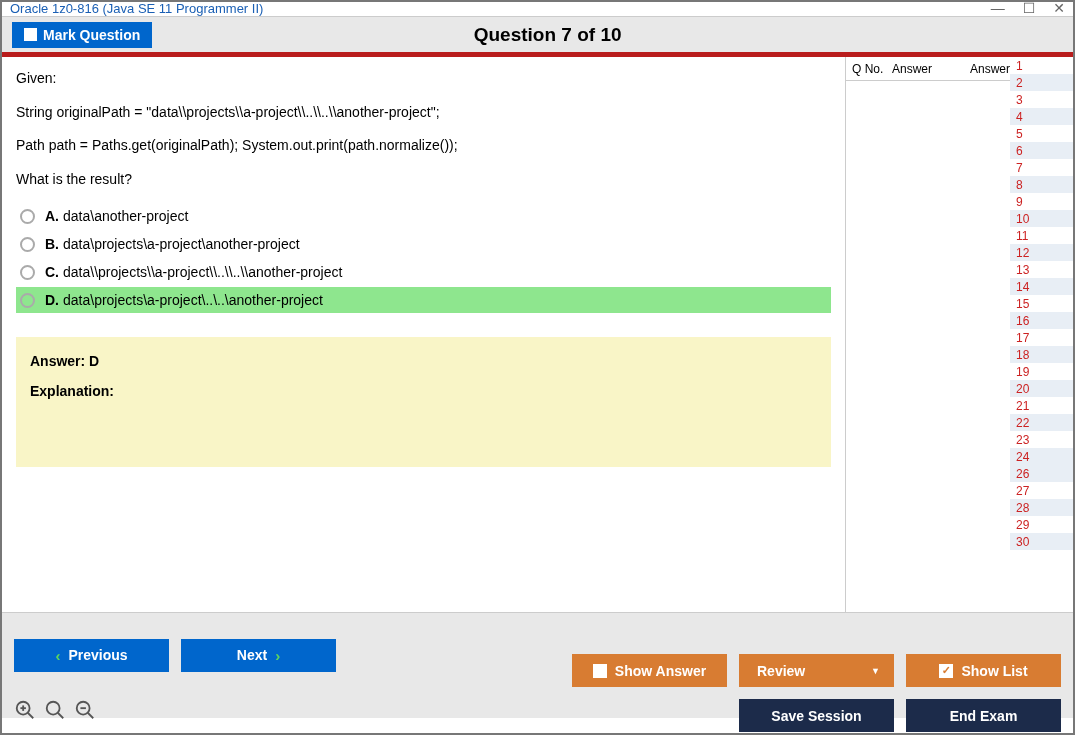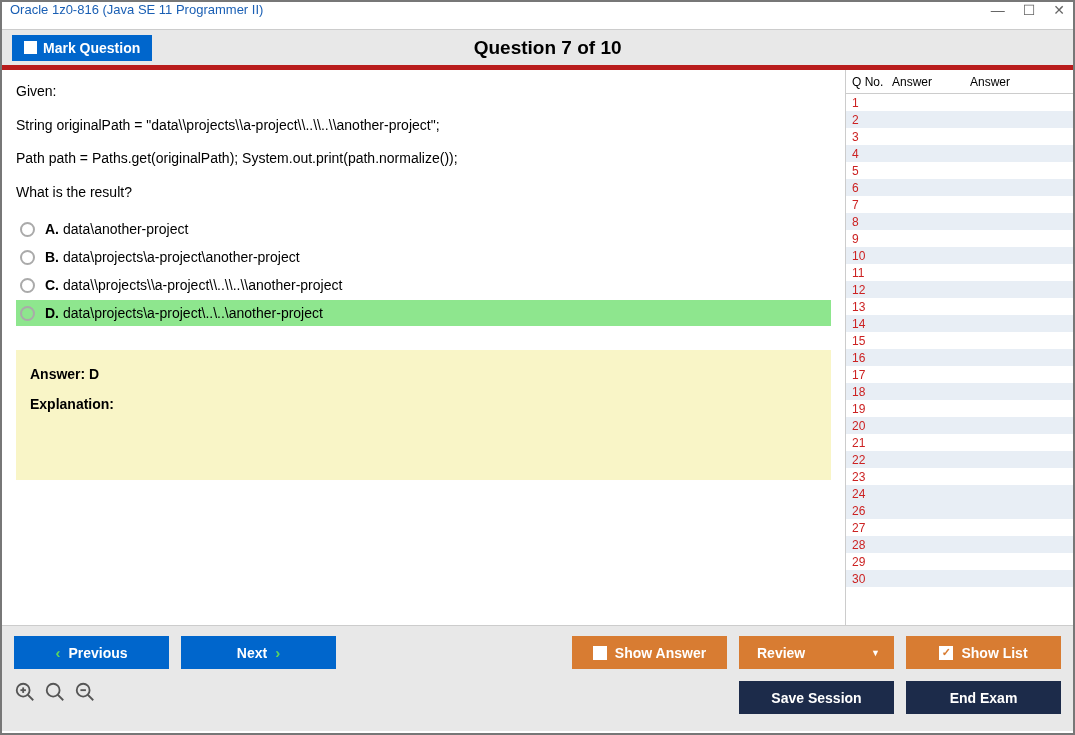--- a/index.html
+++ b/index.html
@@ -5,25 +5,25 @@
 * { box-sizing: border-box; margin: 0; padding: 0; }
 body {
   font-family: Arial, Helvetica, sans-serif;
   background: #fff;
   width: 1075px;
   height: 735px;
   overflow: hidden;
   border: 2px solid #777;
 }
 .titlebar {
-  height: 28px;
+  height: 15px;
   background: #fff;
   border-bottom: 1px solid #ccc;
   display: flex;
-  align-items: flex-start;
+  align-items: flex-end;
   padding: 0 8px;
   font-size: 13px;
 }
 .titlebar-text { color: #1a5fb4; flex: 1; }
 .win-controls { display: flex; gap: 18px; color: #666; font-size: 14px; }
 .win-controls span { cursor: pointer; }
 .header {
   height: 40px;
   background: #e8e8e8;
   border-bottom: 5px solid #b91c1c;
@@ -84,21 +84,20 @@
   margin-top: 24px;
   min-height: 130px;
 }
 .answer-box .ans { font-weight: bold; margin-bottom: 14px; font-size: 14px; }
 .answer-box .expl { font-weight: bold; font-size: 14px; }
 
 .sidebar {
   width: 228px;
   border-left: 1px solid #ccc;
   display: flex;
-  flex-direction: column;
   font-size: 12px;
 }
 .side-head {
   display: flex;
   height: 24px;
   border-bottom: 1px solid #ccc;
   align-items: center;
   font-size: 12px;
 }
 .side-head .col1 { width: 46px; padding-left: 6px; }
@@ -139,21 +138,21 @@
   font-size: 14px;
   font-weight: bold;
   cursor: pointer;
   display: flex;
   align-items: center;
   justify-content: center;
   gap: 8px;
   padding: 0 14px;
 }
 .btn.blue { background: #0066cc; width: 155px; }
-.btn.orange { background: #d87c32; width: 155px; }
+.btn.orange { background: #d87c32; width: 155px; margin-top: 31px; }
 .btn.navy { background: #1c2b4a; width: 155px; }
 .chev { font-size: 15px; font-weight: bold; }
 .chev.green { color: #5cd65c; }
 .btn .cb2 {
   width: 14px; height: 14px; background: #fff; display: inline-flex;
   align-items: center; justify-content: center; color: #d87c32; font-size: 11px; font-weight: bold;
 }
 .spacer { flex: 1; }
 .zoom-row {
   display: flex;

